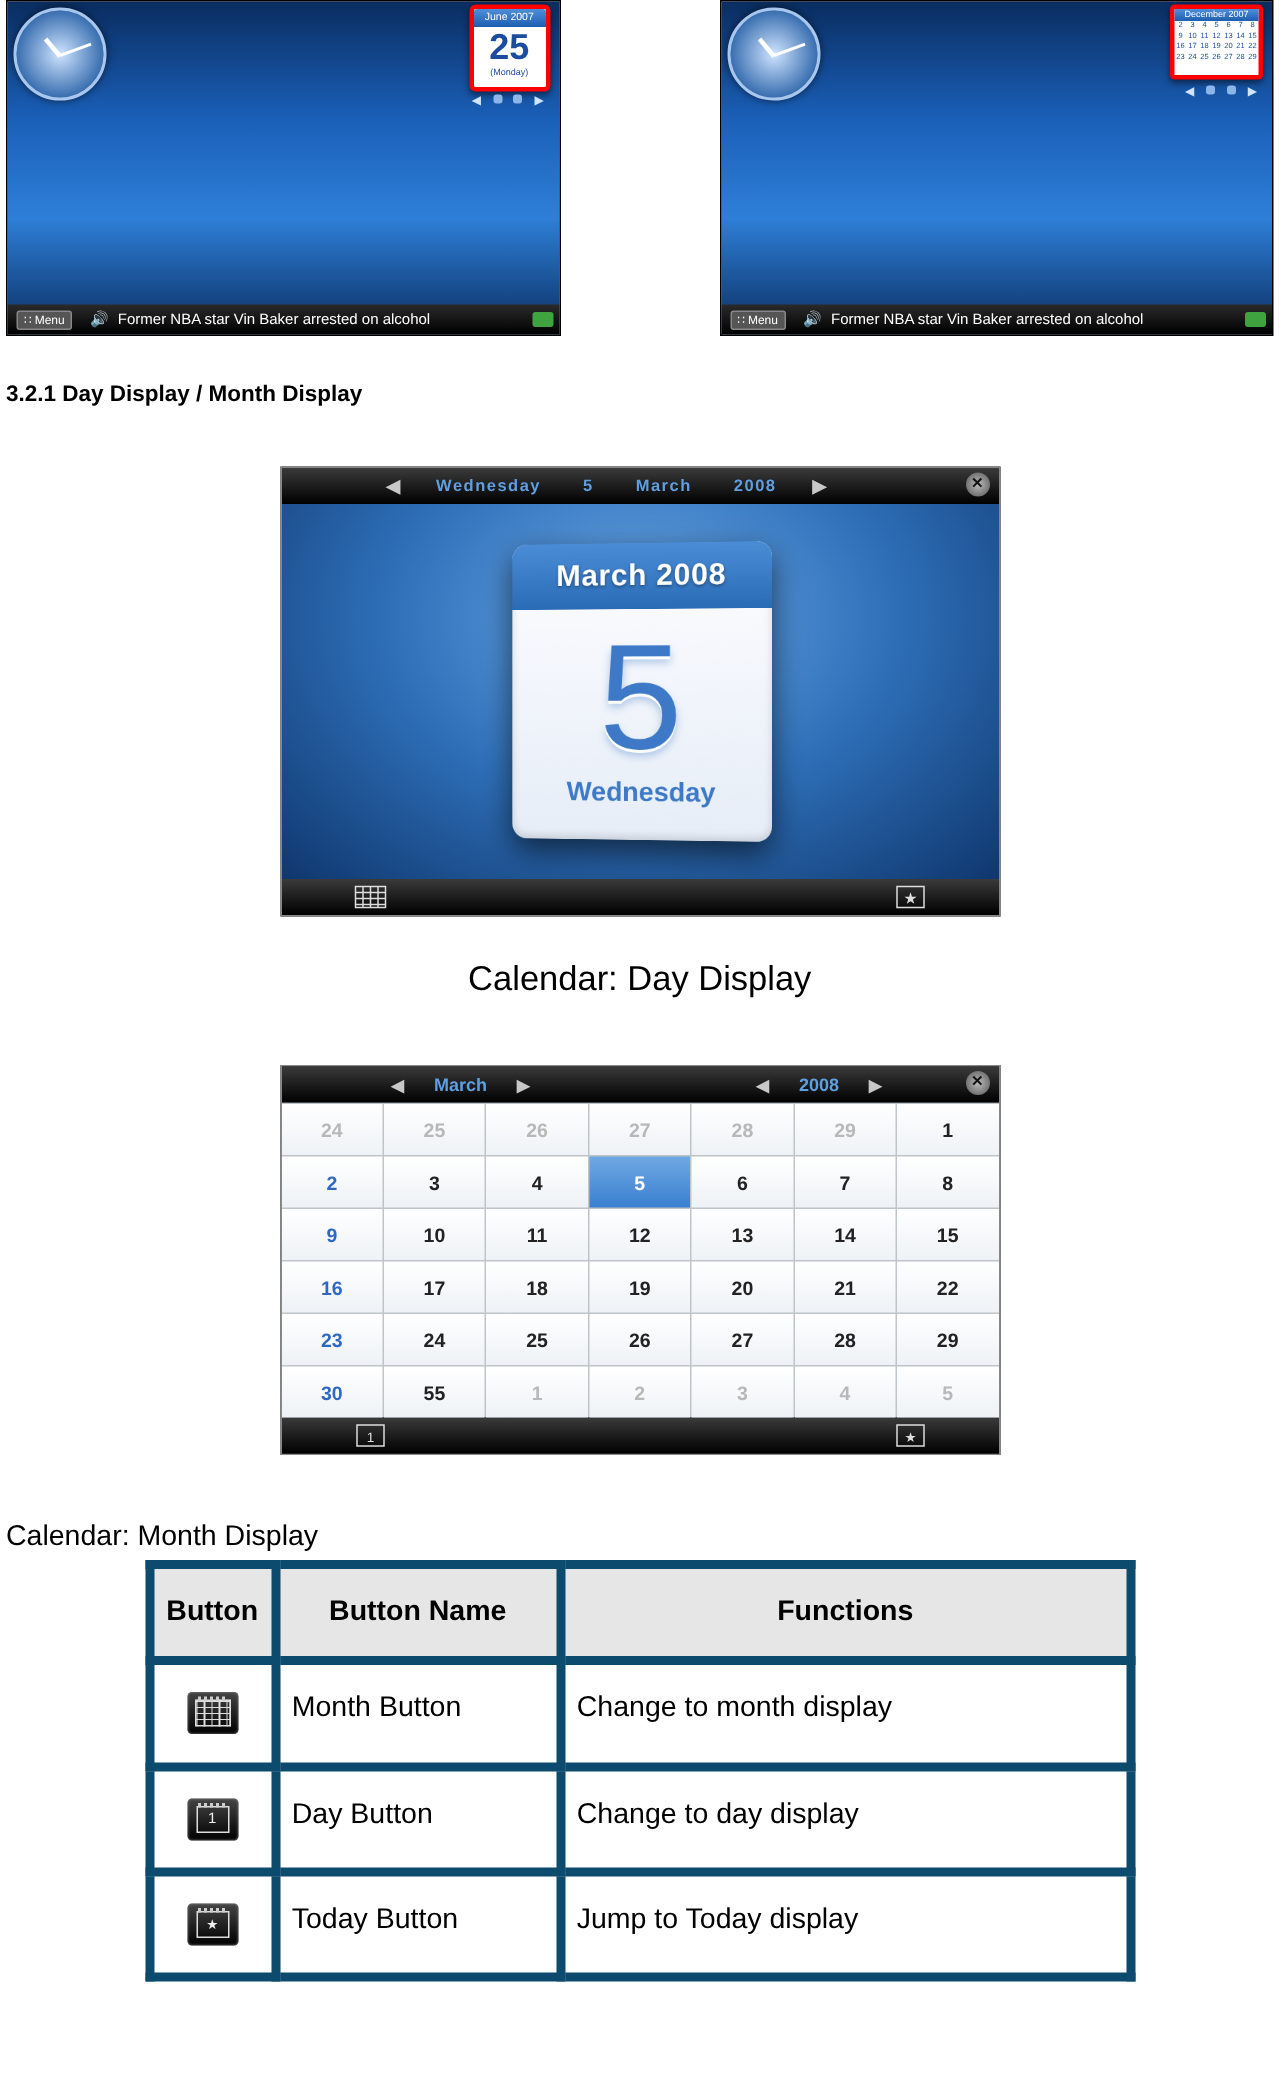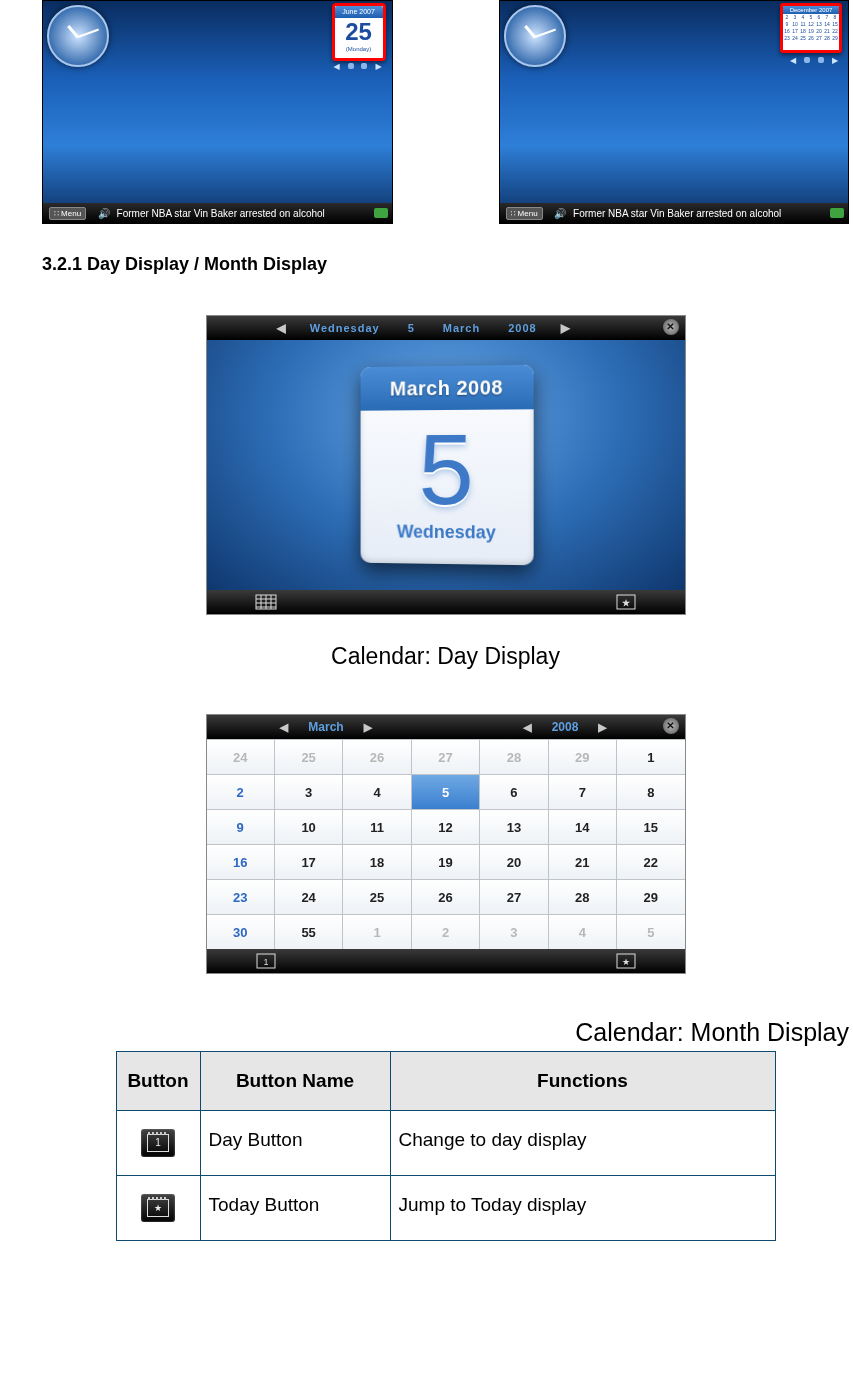--- a/index.html
+++ b/index.html
@@ -5,21 +5,20 @@
   * { box-sizing: border-box; }
   body {
     margin: 0;
     padding: 0;
     font-family: Arial, Helvetica, sans-serif;
     background: #fff;
     width: 853px;
   }
   .page {
     padding: 0 4px 40px 4px;
-    margin-left: 38px;
   }
   .two-shots {
     display: flex;
     gap: 106px;
     margin-bottom: 30px;
   }
   .shot {
     width: 370px;
     height: 224px;
     background: linear-gradient(#0a2d60 0%, #1a5fb8 35%, #2e7fd8 65%, #0a2d60 100%);
@@ -117,21 +116,21 @@
     width: 14px; height: 10px;
     background: #3fa33f;
     border-radius: 2px;
     margin-right: 4px;
   }
   .body-text {
     font-size: 19px;
     margin: 26px 0 40px 46px;
   }
   .section-head {
-    font-size: 18px;
+    font-size: 15px;
     font-weight: bold;
     margin: 0 0 40px 0;
   }
 
   
   .cal-day {
     width: 480px;
     margin: 0 auto 28px auto;
     border: 1px solid #888;
     background: #000;
@@ -253,29 +252,29 @@
     color: #fff;
   }
   .cal-month .bot {
     height: 24px;
     background: linear-gradient(#3a3a3a,#000);
     display: flex; align-items: center; justify-content: space-between;
     padding: 0 48px;
   }
 
   
-  .btn-caption { text-align: right; font-size: 25px; margin-bottom: 4px; }
+  .btn-caption { text-align: left; font-size: 19px; margin-bottom: 4px; }
   .btn-table {
     width: 660px;
     margin: 0 auto;
     border-collapse: collapse;
     font-size: 19px;
   }
   .btn-table th, .btn-table td {
-    border: 1px solid #0c4a6e;
+    border: 6px solid #0c4a6e;
     padding: 18px 8px;
     vertical-align: top;
   }
   .btn-table th {
     background: #e6e6e6;
     font-weight: bold;
     text-align: center;
   }
   .btn-table td:first-child { width: 84px; text-align: center; vertical-align: middle; height: 56px; }
   .btn-table td:nth-child(2) { width: 190px; }
@@ -515,20 +514,25 @@
   <table class="btn-table">
     <thead>
       <tr>
         <th>Button</th>
         <th>Button Name</th>
         <th>Functions</th>
       </tr>
     </thead>
     <tbody id="btn-tbody">
         <tr>
+          <td><div class="icon-box month"></div></td>
+          <td>Month Button</td>
+          <td>Change to month display</td>
+        </tr>
+        <tr>
           <td><div class="icon-box day"></div></td>
           <td>Day Button</td>
           <td>Change to day display</td>
         </tr>
         <tr>
           <td><div class="icon-box today"></div></td>
           <td>Today Button</td>
           <td>Jump to Today display</td>
         </tr>
       </tbody>

